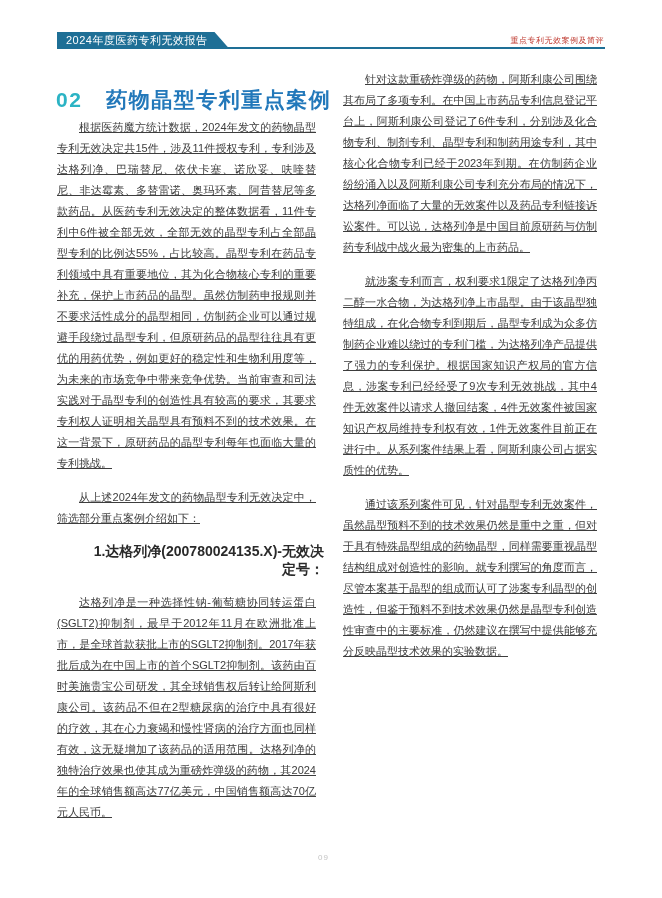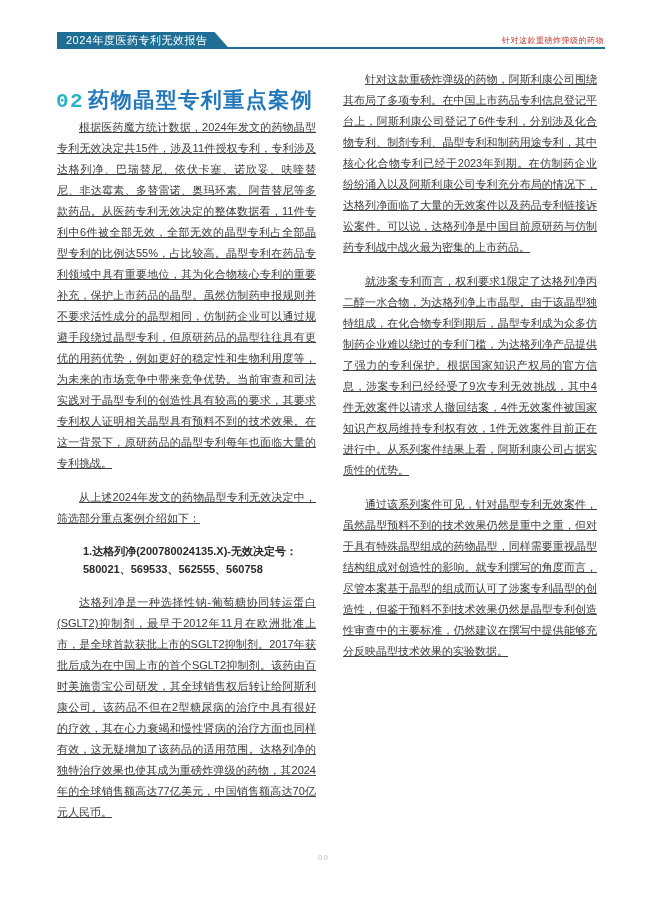--- a/index.html
+++ b/index.html
@@ -34,75 +34,75 @@
     white-space: nowrap;
   }
 
   
   .page-title {
     position: absolute; left: 56px; top: 72px;
     font-size: 21px; font-weight: bold;
     letter-spacing: 1.5px;
     white-space: nowrap;
   }
-  .page-title .num  { color: #2bb3c4; margin-right: 4px; font-family: Liberation Mono, monospace; }
-  .page-title .text { color: #2278ba; }
+  .page-title .num  { color: #2bb3c4; margin-right: 4px; }
+  .page-title .text { color: #2278ba; margin-left: 20px; }
 
   
   .col { position: absolute; color: #3d3d3d; }
   .col-left  { left: 57px;  top: 117px; width: 267px; }
   .col-right { left: 343px; top: 69px;  width: 262px; }
 
   .col p.body {
     margin: 0 8px 13px 0;
     font-size: 11px;
     line-height: 21px;
     text-align: justify;
     text-justify: inter-ideograph;
     text-indent: 2em;
     text-decoration: underline;
   }
   .case-heading {
     margin: 2px 0 14px 0;
     padding-left: 26px;
-    font-size: 11px;
+    font-size: 14px;
     font-weight: bold;
     line-height: 18px;
     color: #2a2a2a;
+    text-align: right;
   }
 
   
   .page-number {
     position: absolute; left: 0; right: 15px; top: 853px;
     text-align: center;
     font-size: 8px; color: #c4c4c4;
     letter-spacing: 1px;
   }
 </style>
 </head>
 <body>
 
 <div class="header">
   <div class="header-line"></div>
   <div class="header-banner">
     <span>2024年度医药专利无效报告</span>
   </div>
-  <div class="header-right-label">针对这款重磅炸弹级的药物</div>
+  <div class="header-right-label">重点专利无效案例及简评</div>
 </div>
 
 <h1 class="page-title">
   <span class="num">02</span><span class="text">药物晶型专利重点案例</span>
 </h1>
 
 <div class="col col-left">
   <p class="body">根据医药魔方统计数据，2024年发文的药物晶型专利无效决定共15件，涉及11件授权专利，专利涉及达格列净、巴瑞替尼、依伏卡塞、诺欣妥、呋喹替尼、非达霉素、多替雷诺、奥玛环素、阿昔替尼等多款药品。从医药专利无效决定的整体数据看，11件专利中6件被全部无效，全部无效的晶型专利占全部晶型专利的比例达55%，占比较高。晶型专利在药品专利领域中具有重要地位，其为化合物核心专利的重要补充，保护上市药品的晶型。虽然仿制药申报规则并不要求活性成分的晶型相同，仿制药企业可以通过规避手段绕过晶型专利，但原研药品的晶型往往具有更优的用药优势，例如更好的稳定性和生物利用度等，为未来的市场竞争中带来竞争优势。当前审查和司法实践对于晶型专利的创造性具有较高的要求，其要求专利权人证明相关晶型具有预料不到的技术效果。在这一背景下，原研药品的晶型专利每年也面临大量的专利挑战。</p>
   <p class="body">从上述2024年发文的药物晶型专利无效决定中，筛选部分重点案例介绍如下：</p>
   <div class="case-heading">
     <div>1.达格列净(200780024135.X)-无效决定号：</div>
-    <div>580021、569533、562555、560758</div>
   </div>
   <p class="body">达格列净是一种选择性钠-葡萄糖协同转运蛋白(SGLT2)抑制剂，最早于2012年11月在欧洲批准上市，是全球首款获批上市的SGLT2抑制剂。2017年获批后成为在中国上市的首个SGLT2抑制剂。该药由百时美施贵宝公司研发，其全球销售权后转让给阿斯利康公司。该药品不但在2型糖尿病的治疗中具有很好的疗效，其在心力衰竭和慢性肾病的治疗方面也同样有效，这无疑增加了该药品的适用范围。达格列净的独特治疗效果也使其成为重磅炸弹级的药物，其2024年的全球销售额高达77亿美元，中国销售额高达70亿元人民币。</p>
 </div>
 
 <div class="col col-right">
   <p class="body">针对这款重磅炸弹级的药物，阿斯利康公司围绕其布局了多项专利。在中国上市药品专利信息登记平台上，阿斯利康公司登记了6件专利，分别涉及化合物专利、制剂专利、晶型专利和制药用途专利，其中核心化合物专利已经于2023年到期。在仿制药企业纷纷涌入以及阿斯利康公司专利充分布局的情况下，达格列净面临了大量的无效案件以及药品专利链接诉讼案件。可以说，达格列净是中国目前原研药与仿制药专利战中战火最为密集的上市药品。</p>
   <p class="body">就涉案专利而言，权利要求1限定了达格列净丙二醇一水合物，为达格列净上市晶型。由于该晶型独特组成，在化合物专利到期后，晶型专利成为众多仿制药企业难以绕过的专利门槛，为达格列净产品提供了强力的专利保护。根据国家知识产权局的官方信息，涉案专利已经经受了9次专利无效挑战，其中4件无效案件以请求人撤回结案，4件无效案件被国家知识产权局维持专利权有效，1件无效案件目前正在进行中。从系列案件结果上看，阿斯利康公司占据实质性的优势。</p>
   <p class="body">通过该系列案件可见，针对晶型专利无效案件，虽然晶型预料不到的技术效果仍然是重中之重，但对于具有特殊晶型组成的药物晶型，同样需要重视晶型结构组成对创造性的影响。就专利撰写的角度而言，尽管本案基于晶型的组成而认可了涉案专利晶型的创造性，但鉴于预料不到技术效果仍然是晶型专利创造性审查中的主要标准，仍然建议在撰写中提供能够充分反映晶型技术效果的实验数据。</p>
 </div>
 

